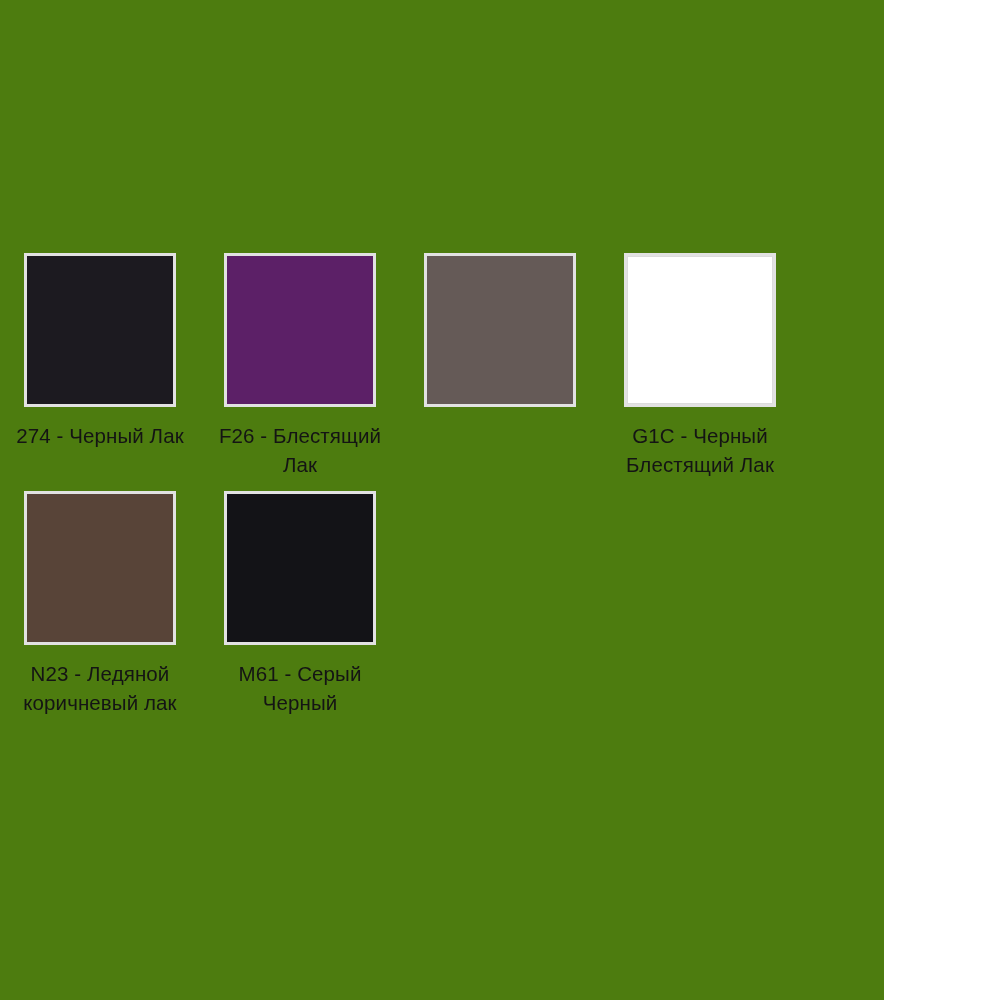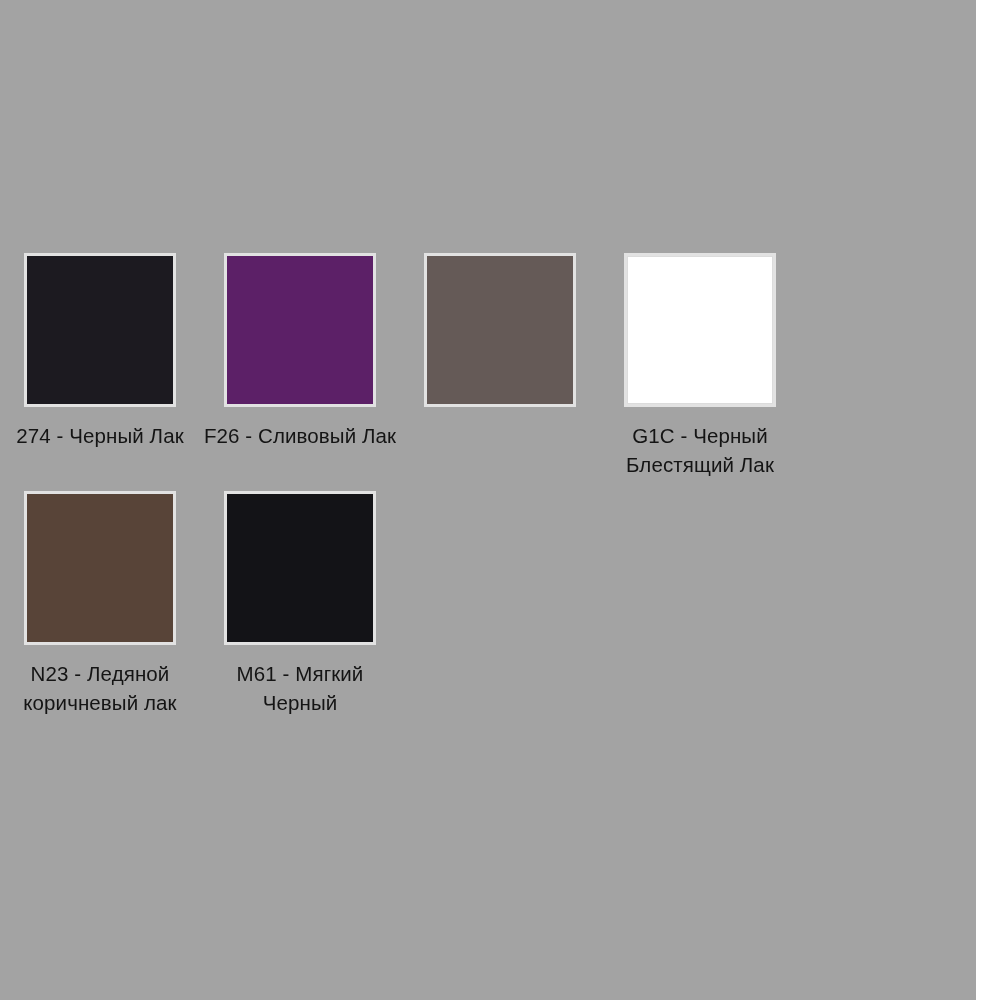--- a/index.html
+++ b/index.html
@@ -12,23 +12,23 @@
     width: 1000px;
     height: 1000px;
     overflow: hidden;
     font-family: "Liberation Sans", "DejaVu Sans", sans-serif;
     color: #1a1a1a;
     -webkit-font-smoothing: antialiased;
   }
 
   #palette-root {
     position: relative;
-    width: 976px;
+    width: 884px;
     height: 1000px;
-    background: #a3a3a3;
+    background: #4d7c0f;
   }
 
   .swatch-grid {
     position: absolute;
     left: 0;
     top: 253px;
     width: 1000px;
   }
 
   .swatch-row {
@@ -95,21 +95,21 @@
           <div class="swatch-chip" style="background-color: rgb(28, 26, 32);"></div>
         </div>
         <div class="swatch-label">274 - Черный Лак</div>
       </div>
 
 
       <div class="swatch-cell">
         <div class="swatch-chip-wrap" style="background-color: rgb(226, 226, 226);">
           <div class="swatch-chip" style="background-color: rgb(92, 32, 103);"></div>
         </div>
-        <div class="swatch-label">F26 - Сливовый Лак</div>
+        <div class="swatch-label">F26 - Блестящий Лак</div>
       </div>
 
       <div class="swatch-cell">
         <div class="swatch-chip-wrap" style="background-color: rgb(226, 226, 226);">
           <div class="swatch-chip" style="background-color: rgb(101, 90, 87);"></div>
         </div>
       </div>
 
       <div class="swatch-cell">
         <div class="swatch-chip-wrap" style="background-color: rgb(226, 226, 226);">
@@ -126,21 +126,21 @@
         <div class="swatch-chip-wrap" style="background-color: rgb(226, 226, 226);">
           <div class="swatch-chip" style="background-color: rgb(88, 68, 56);"></div>
         </div>
         <div class="swatch-label">N23 - Ледяной коричневый лак</div>
       </div>
 
       <div class="swatch-cell">
         <div class="swatch-chip-wrap" style="background-color: rgb(226, 226, 226);">
           <div class="swatch-chip" style="background-color: rgb(19, 19, 23);"></div>
         </div>
-        <div class="swatch-label">M61 - Мягкий Черный</div>
+        <div class="swatch-label">M61 - Серый Черный</div>
       </div>
 
 
     </div>
 
   </div>
 
 </div>
 
 </body></html>

